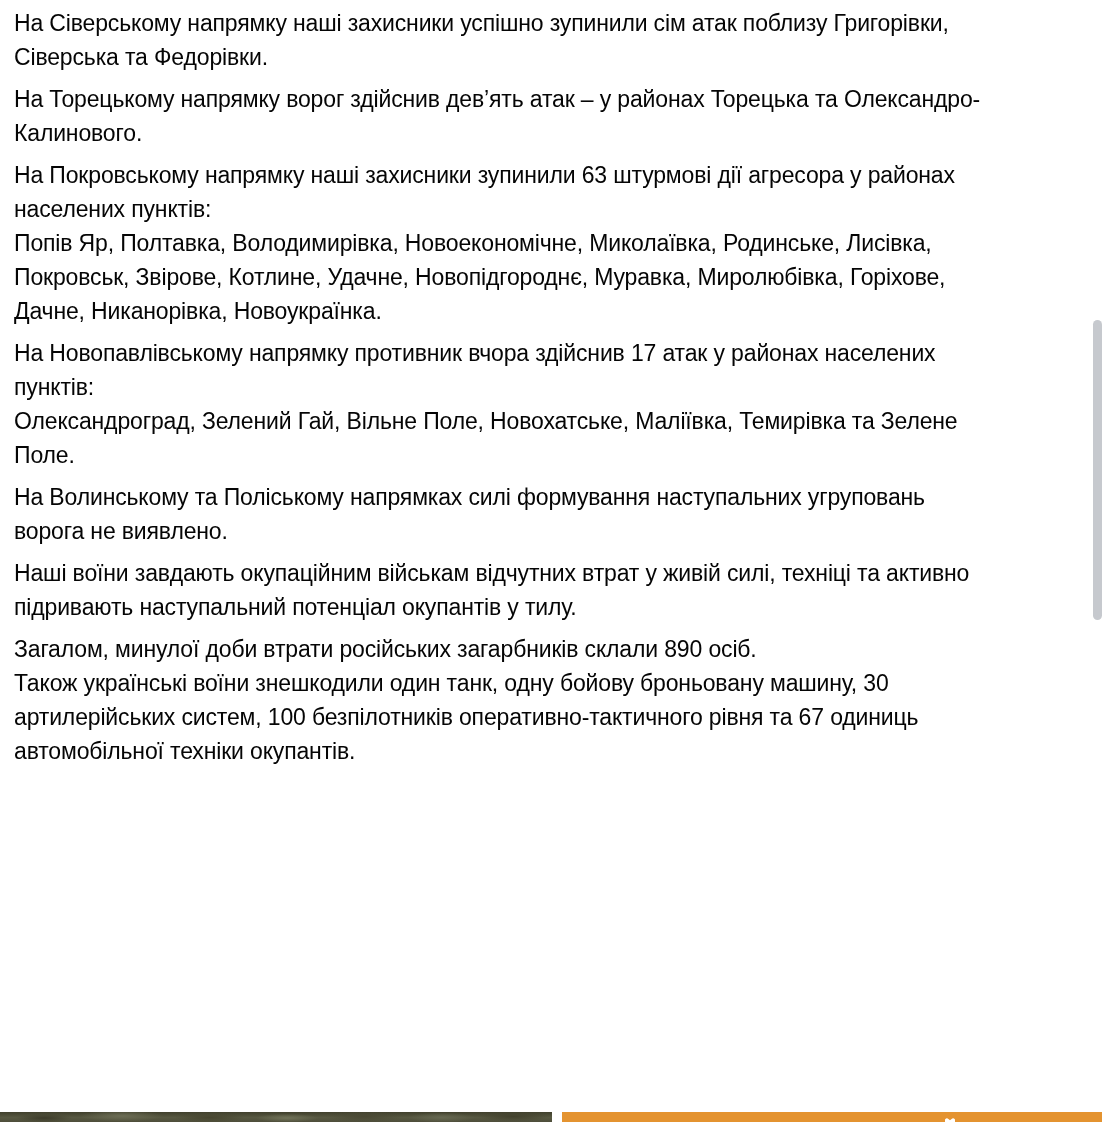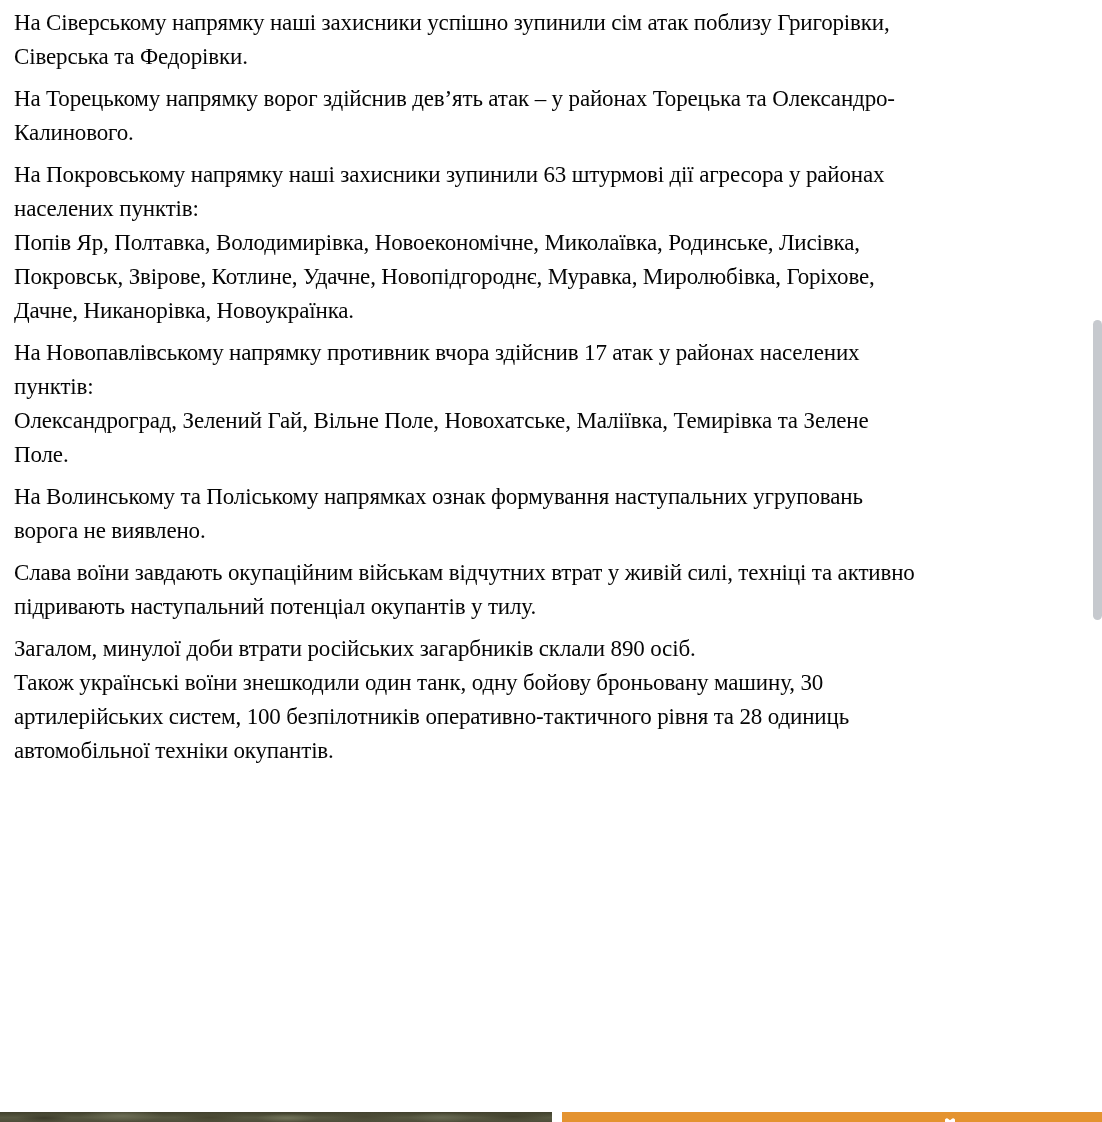--- a/index.html
+++ b/index.html
@@ -9,21 +9,20 @@
     overflow: hidden;
     font-family: "Liberation Sans", "DejaVu Sans", sans-serif;
   }
   .post-body {
     position: relative;
     width: 1102px; height: 1122px;
     background: #ffffff;
   }
   .post-text {
     padding: 6px 8px 0 14px;
-    font-family: Liberation Serif, serif;
   }
   .post-text p {
     font-size: 23px;
     line-height: 34px;
     letter-spacing: -0.15px;
     color: #050505;
     white-space: pre-line;
     margin: 0 0 8px 0;
   }
   
@@ -85,27 +84,27 @@
 Калинового.</p>
     <p>На Покровському напрямку наші захисники зупинили 63 штурмові дії агресора у районах
 населених пунктів:
 Попів Яр, Полтавка, Володимирівка, Новоекономічне, Миколаївка, Родинське, Лисівка,
 Покровськ, Звірове, Котлине, Удачне, Новопідгороднє, Муравка, Миролюбівка, Горіхове,
 Дачне, Никанорівка, Новоукраїнка.</p>
     <p>На Новопавлівському напрямку противник вчора здійснив 17 атак у районах населених
 пунктів:
 Олександроград, Зелений Гай, Вільне Поле, Новохатське, Маліївка, Темирівка та Зелене
 Поле.</p>
-    <p>На Волинському та Поліському напрямках ознак формування наступальних угруповань
+    <p>На Волинському та Поліському напрямках силі формування наступальних угруповань
 ворога не виявлено.</p>
-    <p>Слава воїни завдають окупаційним військам відчутних втрат у живій силі, техніці та активно
+    <p>Наші воїни завдають окупаційним військам відчутних втрат у живій силі, техніці та активно
 підривають наступальний потенціал окупантів у тилу.</p>
     <p>Загалом, минулої доби втрати російських загарбників склали 890 осіб.
 Також українські воїни знешкодили один танк, одну бойову броньовану машину, 30
-артилерійських систем, 100 безпілотників оперативно-тактичного рівня та 28 одиниць
+артилерійських систем, 100 безпілотників оперативно-тактичного рівня та 67 одиниць
 автомобільної техніки окупантів.</p>
   </div>
 
   <div class="attachment-strip">
     <div class="attachment-left"></div>
     <div class="attachment-right">
       <svg class="emblem-tip" viewBox="0 0 10 5" xmlns="http://www.w3.org/2000/svg">
         <path d="M0 5 L0 2.6 Q1.8 0.4 3.4 2.1 L5 3.2 L6.6 2.1 Q8.2 0.4 10 2.6 L10 5 Z" fill="#ffffff"></path>
       </svg>
     </div>

